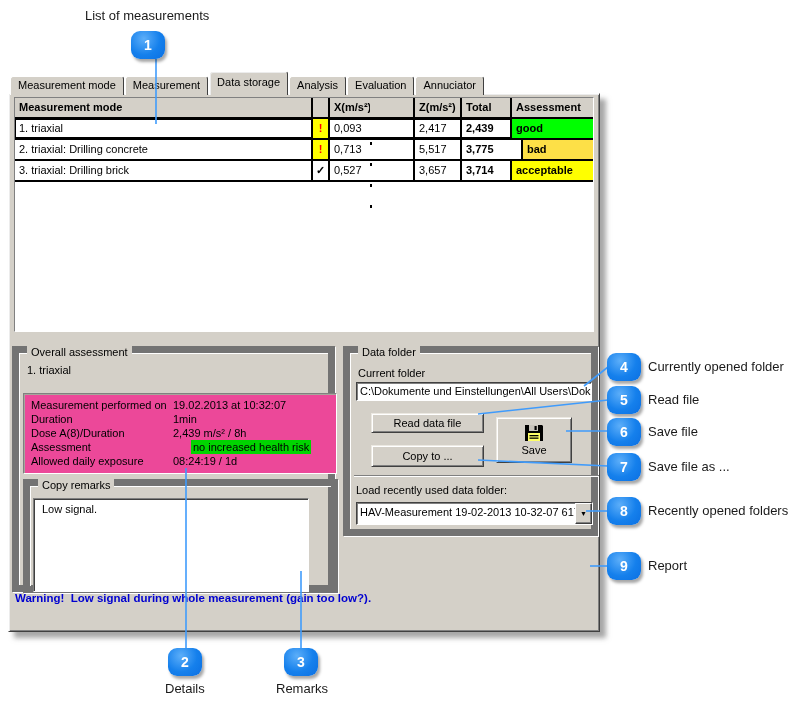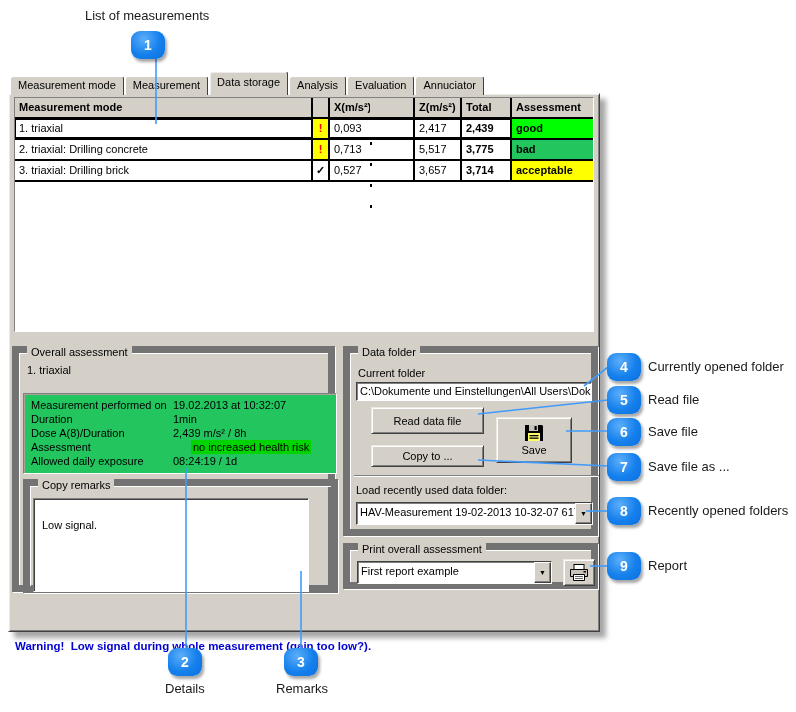--- a/index.html
+++ b/index.html
@@ -43,45 +43,45 @@
 
   
   .group { position:absolute; border:7px solid #737373; box-shadow: inset 1px 1px 0 #fff, 1px 1px 0 #fff; }
   .group-label { position:absolute; top:-7px; left:8px; background:#d4d0c8; padding:0 4px; font-size:11px; color:#000; line-height:12px; }
 
   .g-overall { left:3px; top:252px; width:323px; height:246px; }
   .g-datafolder { left:334px; top:252px; width:255px; height:190px; }
   .g-print { left:334px; top:449px; width:255px; height:46px; }
 
   .sel-name { position:absolute; left:8px; top:11px; font-size:11px; }
-  .details-panel { position:absolute; left:4px; top:40px; width:314px; height:81px; background:#22c55e;
+  .details-panel { position:absolute; left:4px; top:40px; width:314px; height:81px; background:#ec4899;
     border:1px solid; border-color:#808080 #fff #fff #808080; box-shadow: inset 1px 1px 0 #a8a49c; padding:4px 0 0 7px; }
   .drow { display:flex; font-size:11px; line-height:14px; white-space:nowrap; }
   .dlabel { width:140px; }
   .dvalue { padding:0 2px; }
 
   .g-remarks { left:4px; top:126px; width:315px; height:114px; }
   .remarks-box { position:absolute; left:3px; top:12px; width:276px; height:94px; background:#fff;
-    border:1px solid; border-color:#808080 #fff #fff #808080; box-shadow: inset 1px 1px 0 #404040; padding:20px 8px; font-size:11px; }
+    border:1px solid; border-color:#808080 #fff #fff #808080; box-shadow: inset 1px 1px 0 #404040; padding:4px 8px; font-size:11px; }
 
   
   .field { background:#fff; border:1px solid; border-color:#404040 #fff #fff #404040; box-shadow: inset 1px 1px 0 #808080;
     font-size:11px; padding:2px 2px 0 3px; white-space:nowrap; overflow:hidden; }
   .btn { background:#d4d0c8; border:1px solid; border-color:#ece9e2 #404040 #404040 #ece9e2;
     box-shadow: inset 1px 1px 0 #fff, inset -1px -1px 0 #808080;
     font-size:11px; color:#000; display:flex; align-items:center; justify-content:center; }
   .combo { position:absolute; display:flex; background:#fff; border:1px solid; border-color:#404040 #fff #fff #404040;
     box-shadow: inset 1px 1px 0 #808080; }
   .combo .combo-text { flex:1; font-size:11px; padding:3px 1px 0 3px; white-space:nowrap; overflow:hidden; }
   .combo .combo-arrow { width:17px; background:#d4d0c8; border:1px solid; border-color:#fff #404040 #404040 #fff;
     box-shadow: inset -1px -1px 0 #808080; display:flex; align-items:center; justify-content:center; font-size:7px; color:#000; }
 
   .sep { position:absolute; height:0; border-top:1px solid #808080; border-bottom:1px solid #fff; }
 
-  .warning { position:absolute; left:6px; top:498px; font-size:11.5px; font-weight:bold; color:#0000d0; white-space:pre-wrap;margin-top:48px; }
+  .warning { position:absolute; left:6px; top:498px; font-size:11.5px; font-weight:bold; color:#0000d0; white-space:pre-wrap; }
 
   .lbl { position:absolute; font-size:11px; color:#000; white-space:nowrap; }
 </style>
 </head>
 <body>
 
 <div class="stage">
 
   <svg class="connectors" width="796" height="712">
     <line x1="156" y1="59" x2="156" y2="124" stroke="#3f9bfc" stroke-width="1.6"></line>
@@ -148,21 +148,21 @@
           <div class="tcell c-total">2,439</div>
           <div class="tcell c-assess" style="background-color: rgb(0, 255, 0);">good</div>
         </div>
         <div class="trow datarow">
           <div class="tcell first c-mode">2. triaxial: Drilling concrete</div>
           <div class="tcell c-flag" style="background-color: rgb(255, 255, 0); color: rgb(255, 0, 0);">!</div>
           <div class="tcell c-x">0,713</div>
           <div class="tcell c-y">0,527</div>
           <div class="tcell c-z">5,517</div>
           <div class="tcell c-total">3,775</div>
-          <div class="tcell c-assess" style="background-color: #22c55e;">bad</div>
+          <div class="tcell c-assess" style="background-color: #fde047; margin-left: 11px;">bad</div>
         </div>
         <div class="trow datarow">
           <div class="tcell first c-mode">3. triaxial: Drilling brick</div>
           <div class="tcell c-flag" style="background-color: rgb(255, 255, 255); color: rgb(0, 0, 0);">✓</div>
           <div class="tcell c-x">0,527</div>
           <div class="tcell c-y">0,372</div>
           <div class="tcell c-z">3,657</div>
           <div class="tcell c-total">3,714</div>
           <div class="tcell c-assess" style="background-color: rgb(255, 255, 0);">acceptable</div>
         </div>
@@ -199,21 +199,21 @@
           <div class="group-label">Copy remarks</div>
           <div class="remarks-box">Low signal.</div>
         </div>
       </div>
 
       <div class="group g-datafolder">
         <div class="group-label">Data folder</div>
         <div class="lbl" style="left:8px; top:14px;">Current folder</div>
         <div class="field" style="position:absolute; left:6px; top:29px; width:236px; height:19px;">C:\Dokumente und Einstellungen\All Users\Dok</div>
 
-        <button class="btn" style="position:absolute; left:21px; top:54px; width:113px; height:27px;">Read data file</button>
+        <button class="btn" style="position:absolute; left:21px; top:60px; width:113px; height:20px;">Read data file</button>
 
         <button class="btn" style="position:absolute; left:146px; top:64px; width:76px; height:46px; flex-direction:column; gap:2px;">
           <span style="line-height:0;">
             <svg width="20" height="18" viewBox="0 0 20 18">
               <path d="M1 1 h17 l1 1 v15 h-18 z" fill="#000"></path>
               <rect x="5" y="1" width="9" height="6" fill="#c8c4bc"></rect>
               <rect x="10.5" y="2" width="2.2" height="4" fill="#000"></rect>
               <rect x="4" y="9" width="12" height="8" fill="#ffff66"></rect>
               <rect x="5.5" y="11" width="9" height="1.3" fill="#000"></rect>
               <rect x="5.5" y="13.5" width="9" height="1.3" fill="#000"></rect>
@@ -226,37 +226,18 @@
 
         <div class="sep" style="left:4px; top:122px; width:245px;"></div>
 
         <div class="lbl" style="left:6px; top:131px;">Load recently used data folder:</div>
         <div class="combo" style="left:6px; top:149px; width:237px; height:23px;">
           <div class="combo-text">HAV-Measurement 19-02-2013 10-32-07 617</div>
           <div class="combo-arrow">▼</div>
         </div>
       </div>
 
-      <div class="group g-print">
-        <div class="group-label">Print overall assessment</div>
-        <div class="combo" style="left:7px; top:11px; width:195px; height:23px;">
-          <div class="combo-text">First report example</div>
-          <div class="combo-arrow">▼</div>
-        </div>
-        <button class="btn" style="position:absolute; left:213px; top:9px; width:32px; height:27px;">
-          <span style="line-height:0;">
-            <svg width="20" height="17" viewBox="0 0 20 17">
-              <rect x="5" y="0.5" width="10" height="5" fill="#fff" stroke="#000" stroke-width="1"></rect>
-              <path d="M1.5 5.5 h17 v7 h-17 z" fill="#c8c4bc" stroke="#000" stroke-width="1"></path>
-              <rect x="14.5" y="7" width="2.5" height="1.5" fill="#000"></rect>
-              <path d="M4.5 10.5 h11 v6 h-11 z" fill="#fff" stroke="#000" stroke-width="1"></path>
-              <rect x="6" y="12" width="8" height="1" fill="#666"></rect>
-              <rect x="6" y="14" width="8" height="1" fill="#666"></rect>
-            </svg>
-          </span>
-        </button>
-      </div>
 
       <div class="warning">Warning!  Low signal during whole measurement (gain too low?).</div>
 
     </div>
   </div>
 </div>
 
 </body></html>

